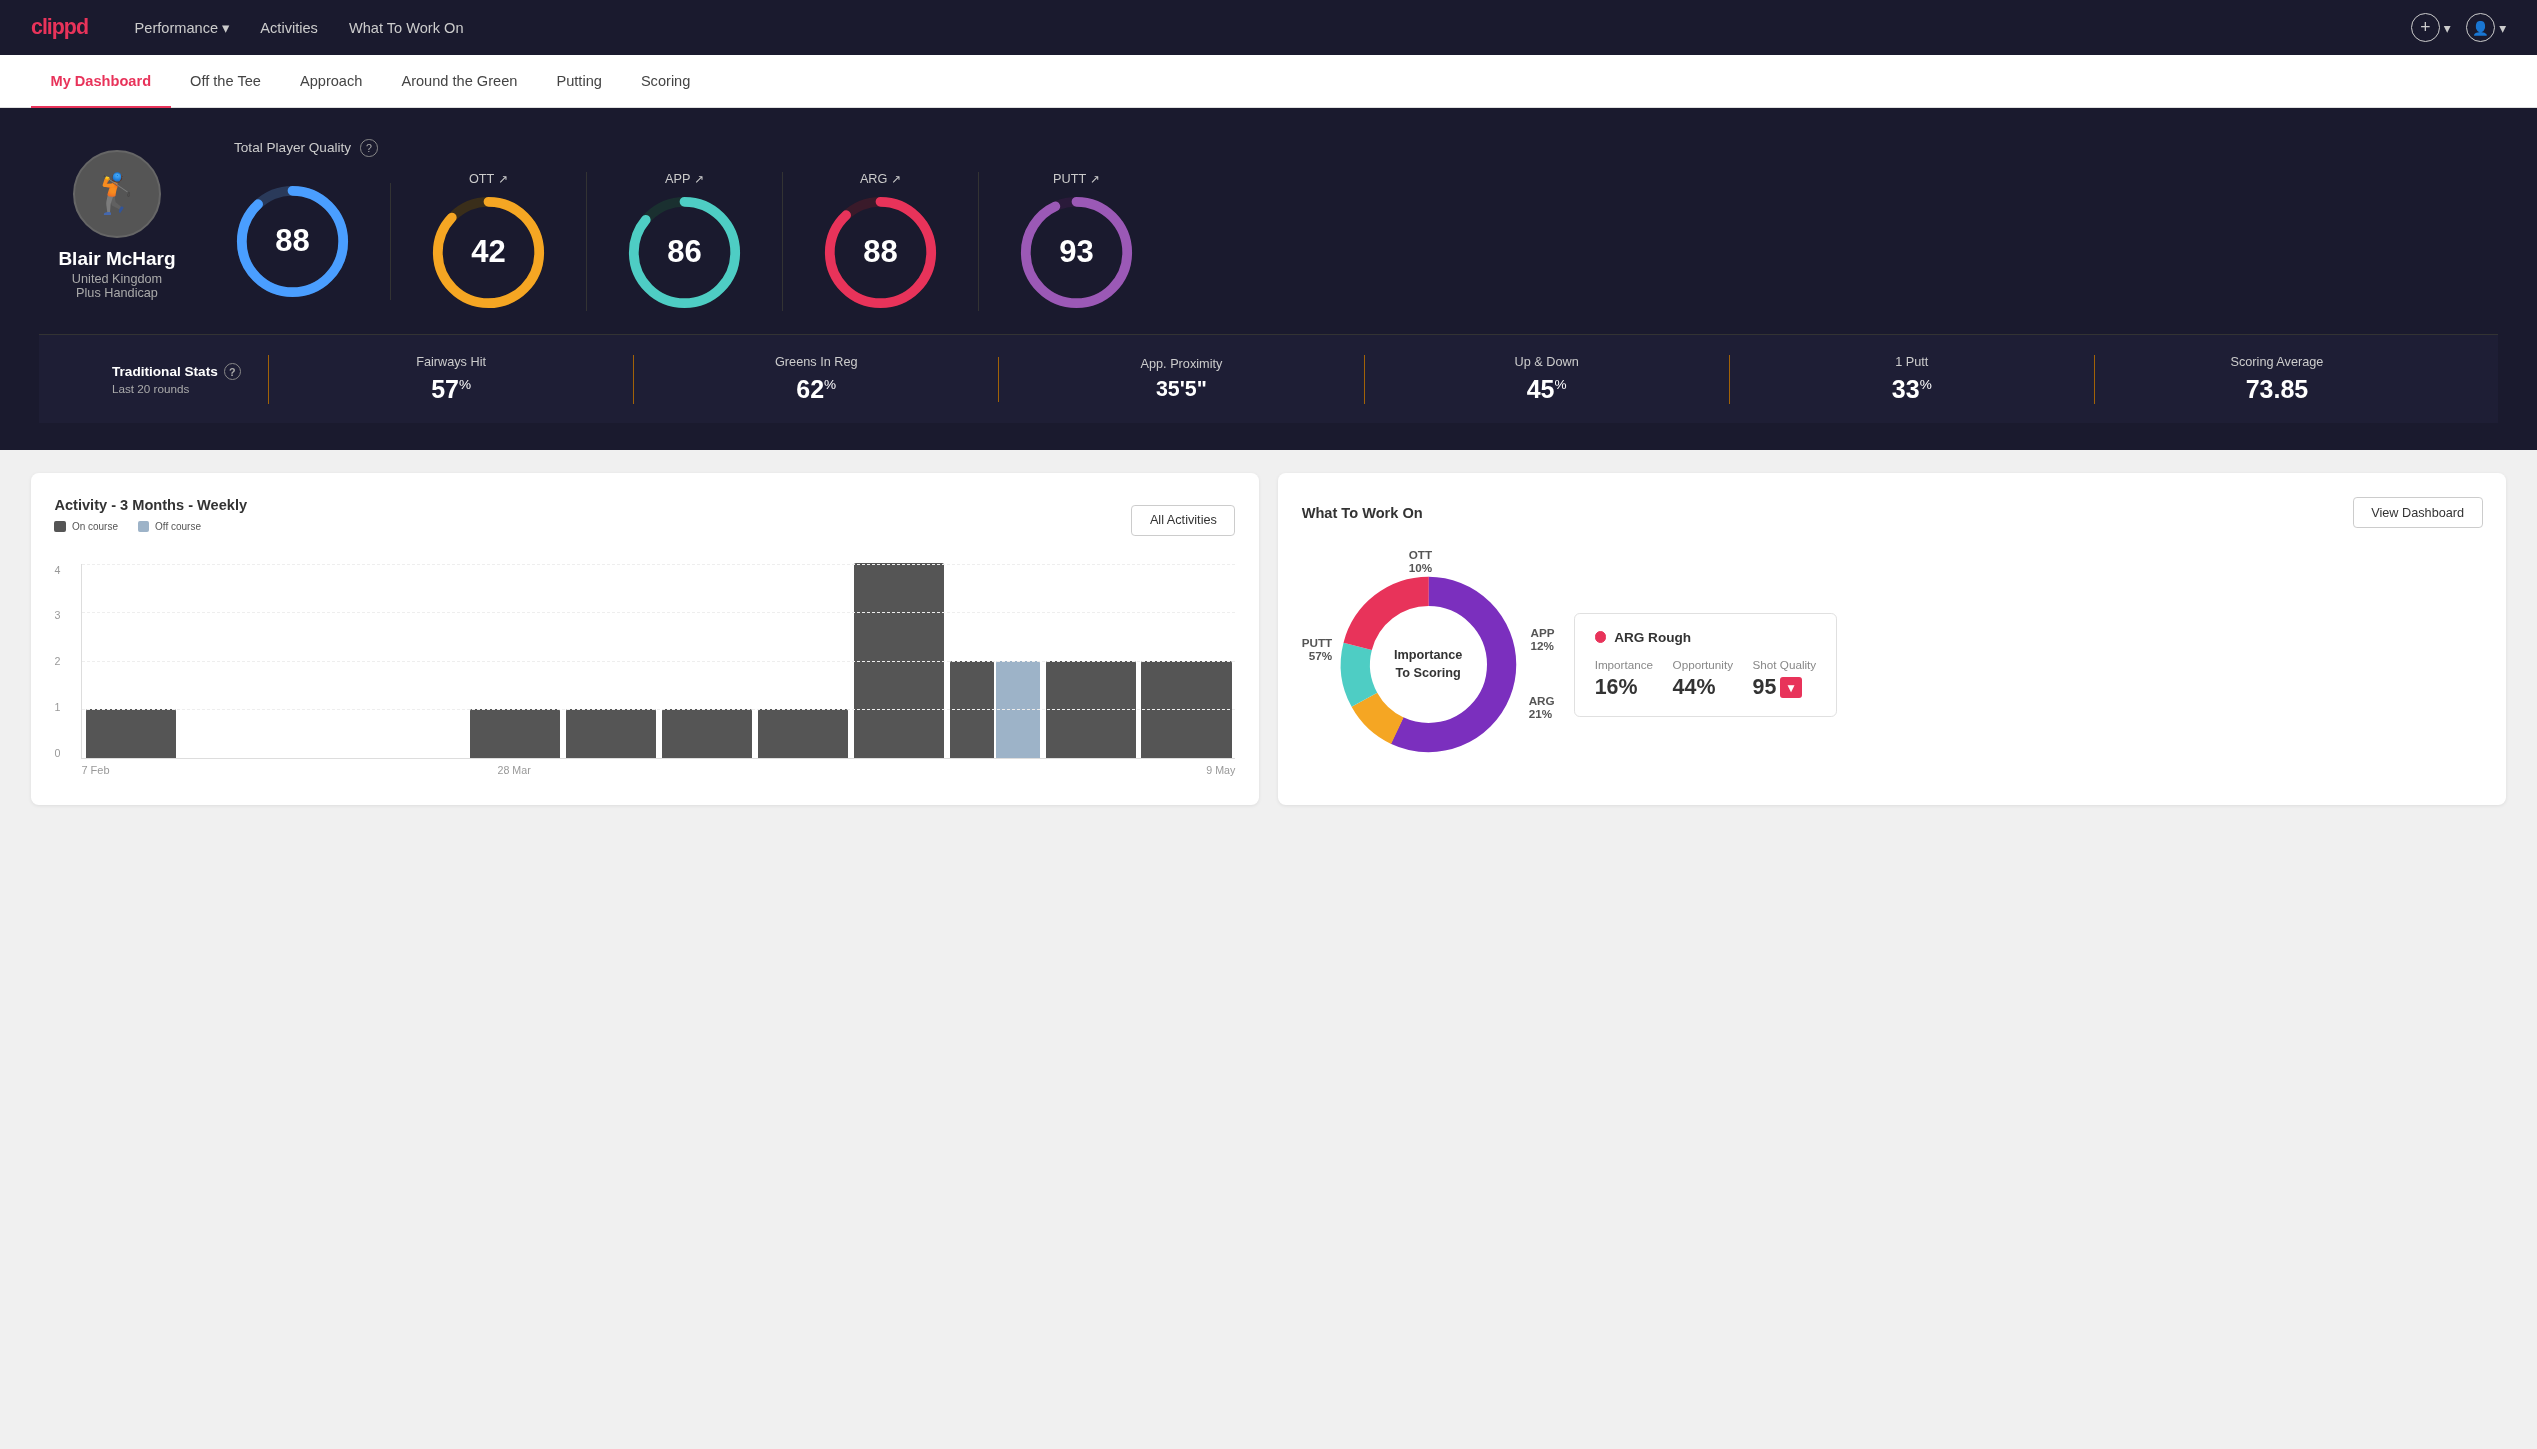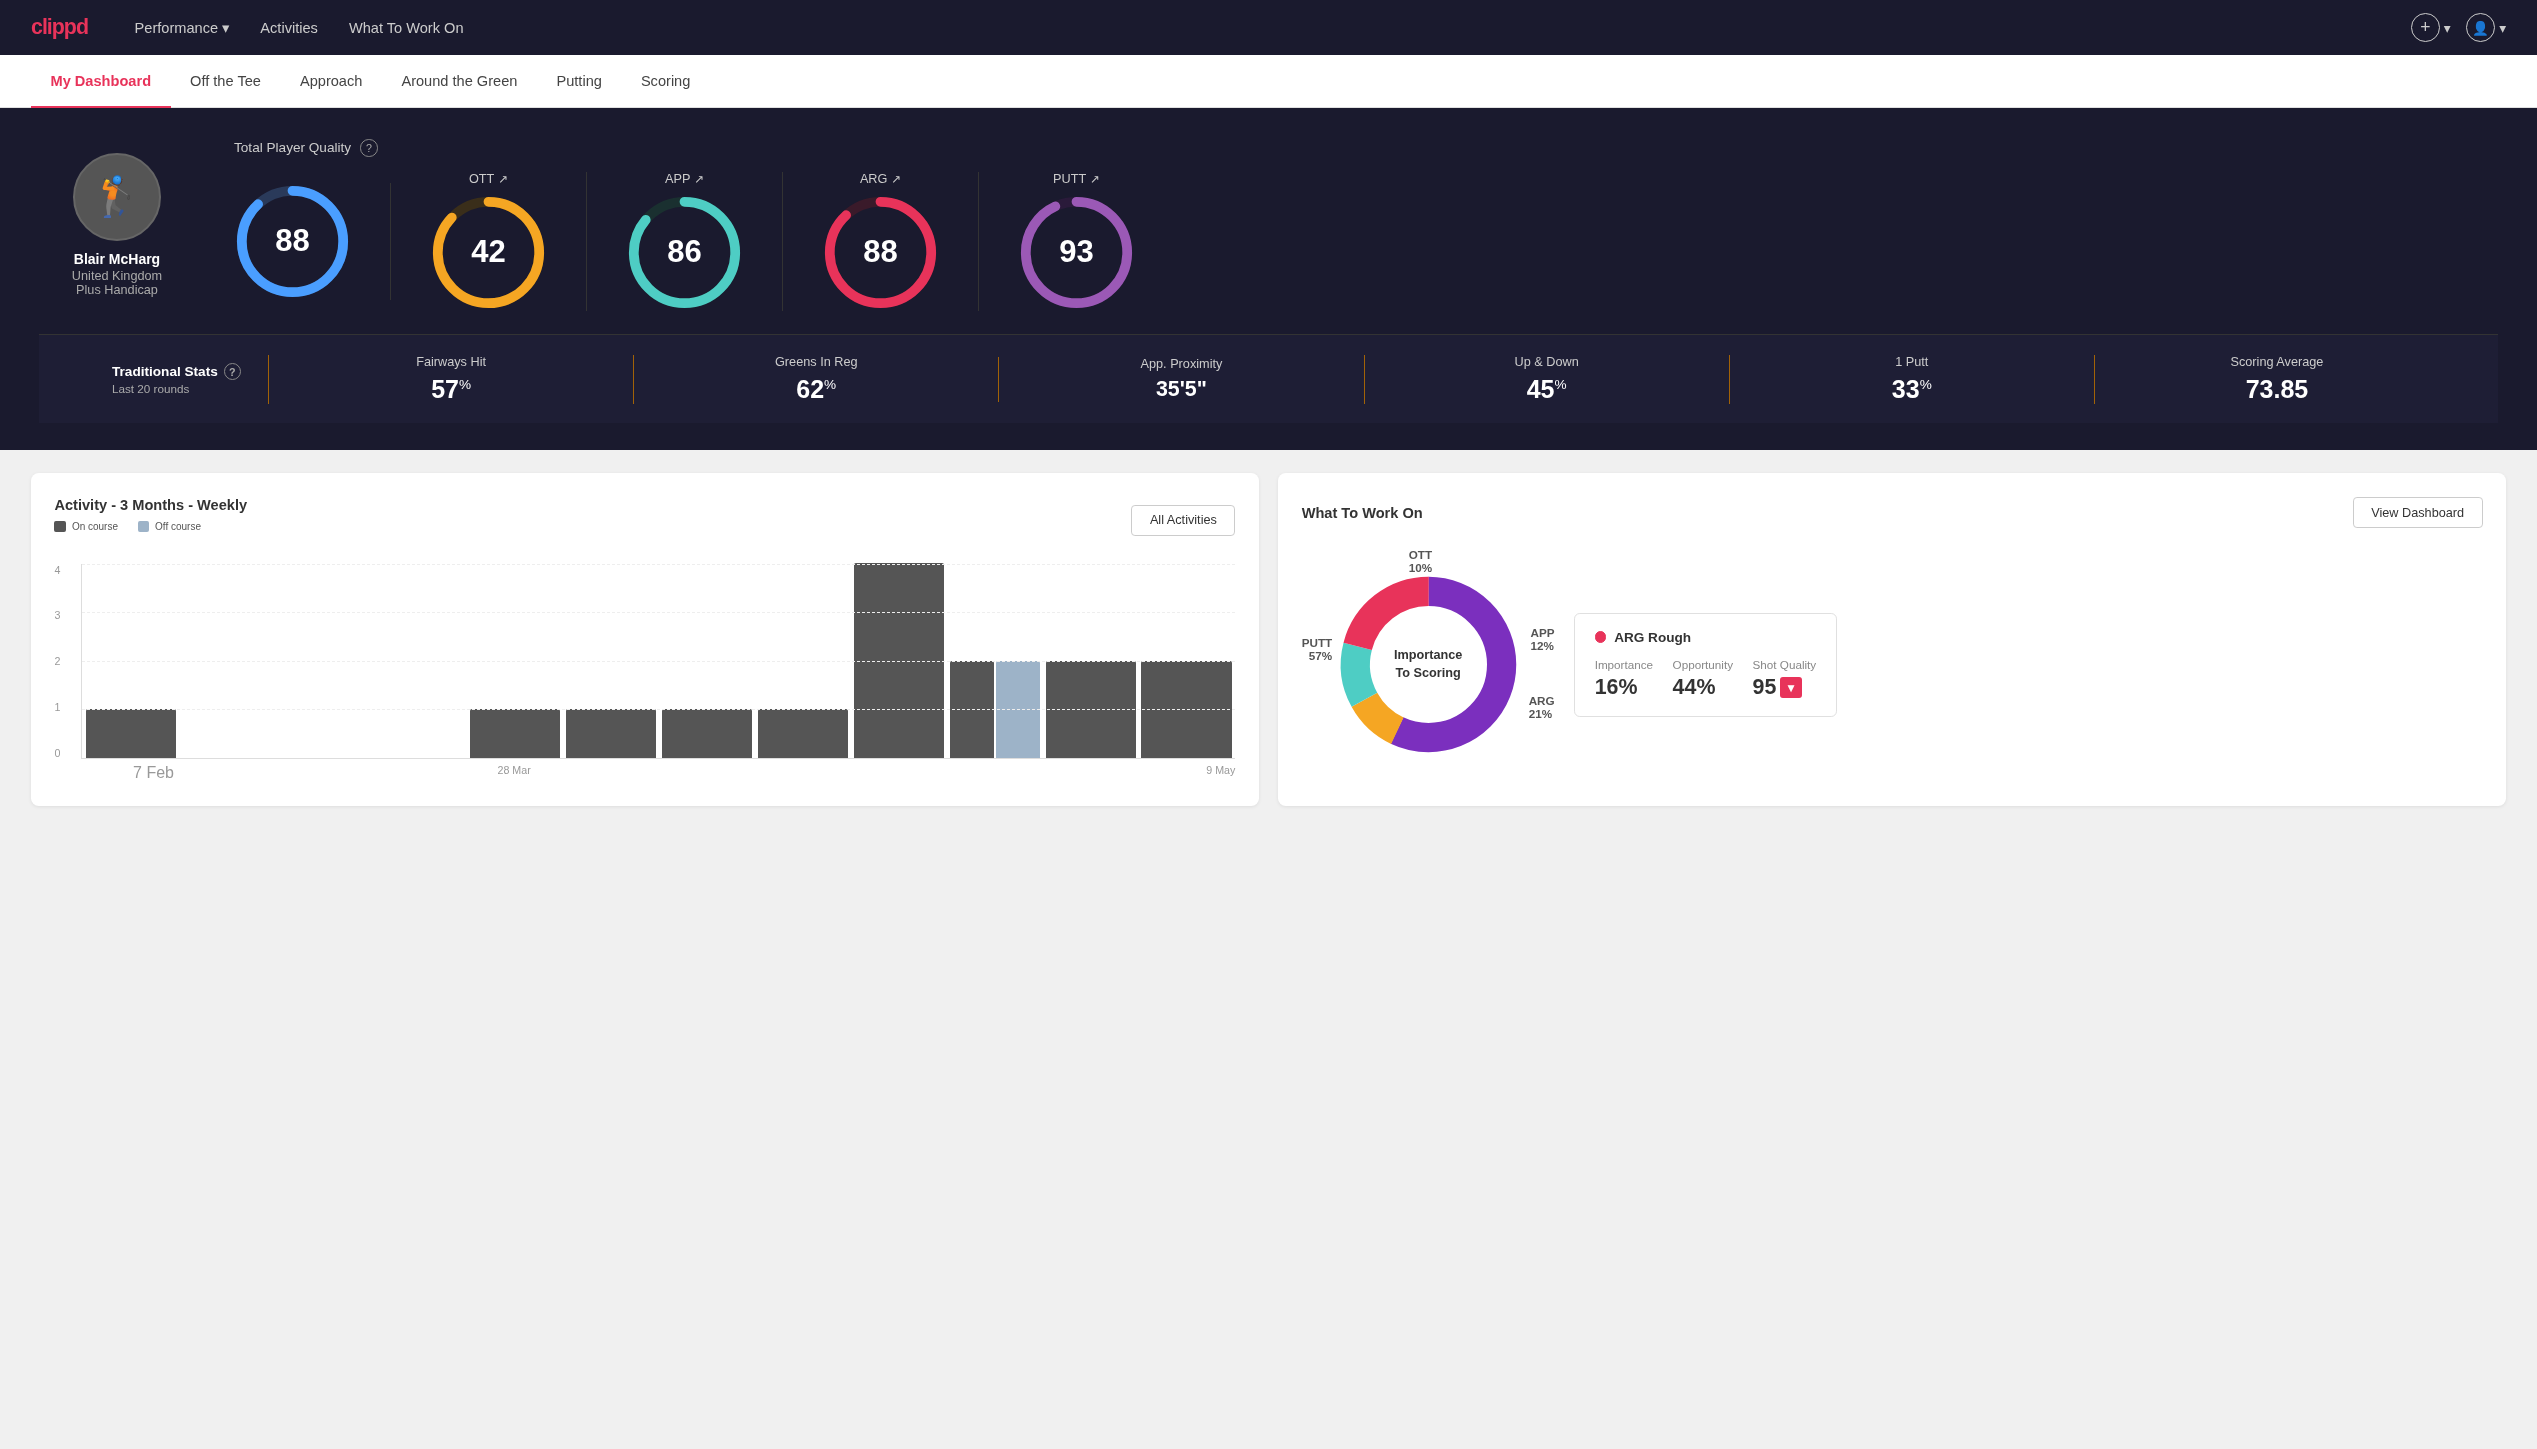--- a/index.html
+++ b/index.html
@@ -93,21 +93,21 @@
       background: #555;
       overflow: hidden;
       margin-bottom: 9.7px;
       border: 2.9px solid #666;
       display: flex;
       align-items: center;
       justify-content: center;
       font-size: 35px;
     }
     .player-name {
-      font-size: 14px;
+      font-size: 19px;
       font-weight: 700;
       color: #fff;
       text-align: center;
     }
     .player-country {
       font-size: 12.7px;
       color: #aaa;
       margin-top: 1.9px;
     }
     .player-handicap {
@@ -584,21 +584,21 @@
           <div class="bar off-course" style="height:97px;"></div>
         </div>
         <div class="bar-group">
             <div class="bar on-course" style="height:97px;"></div>
           </div>
         <div class="bar-group">
             <div class="bar on-course" style="height:97px;"></div>
           </div>
       </div>
       <div style="display:flex; margin-top:5.8px; padding-left:0;">
-        <div style="flex:1; font-size:16px; color:#999; text-align:center;">7 Feb</div>
+        <div style="flex:1; font-size:11px; color:#999; text-align:left;">7 Feb</div>
         <div style="flex:4; font-size:10.7px; color:#999; text-align:center;">28 Mar</div>
         <div style="flex:3; font-size:10.7px; color:#999; text-align:right;">9 May</div>
       </div>
     </div>
   </div>
 
   <div class="panel">
     <div class="panel-header">
       <div class="panel-title">What To Work On</div>
       <button class="panel-btn">View Dashboard</button>

